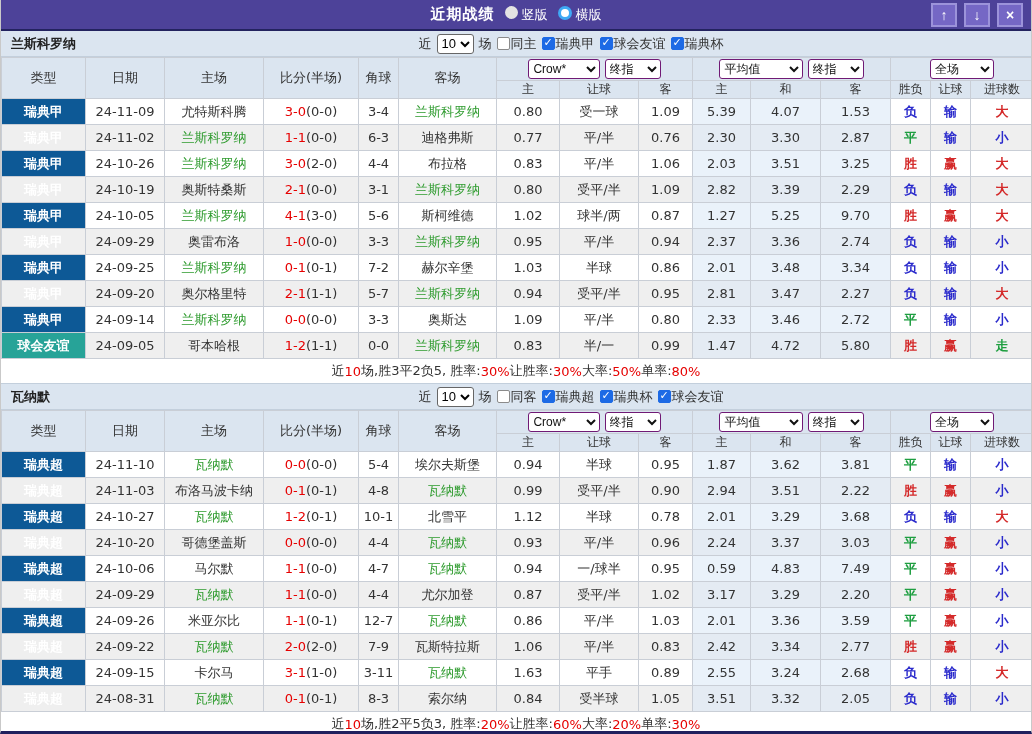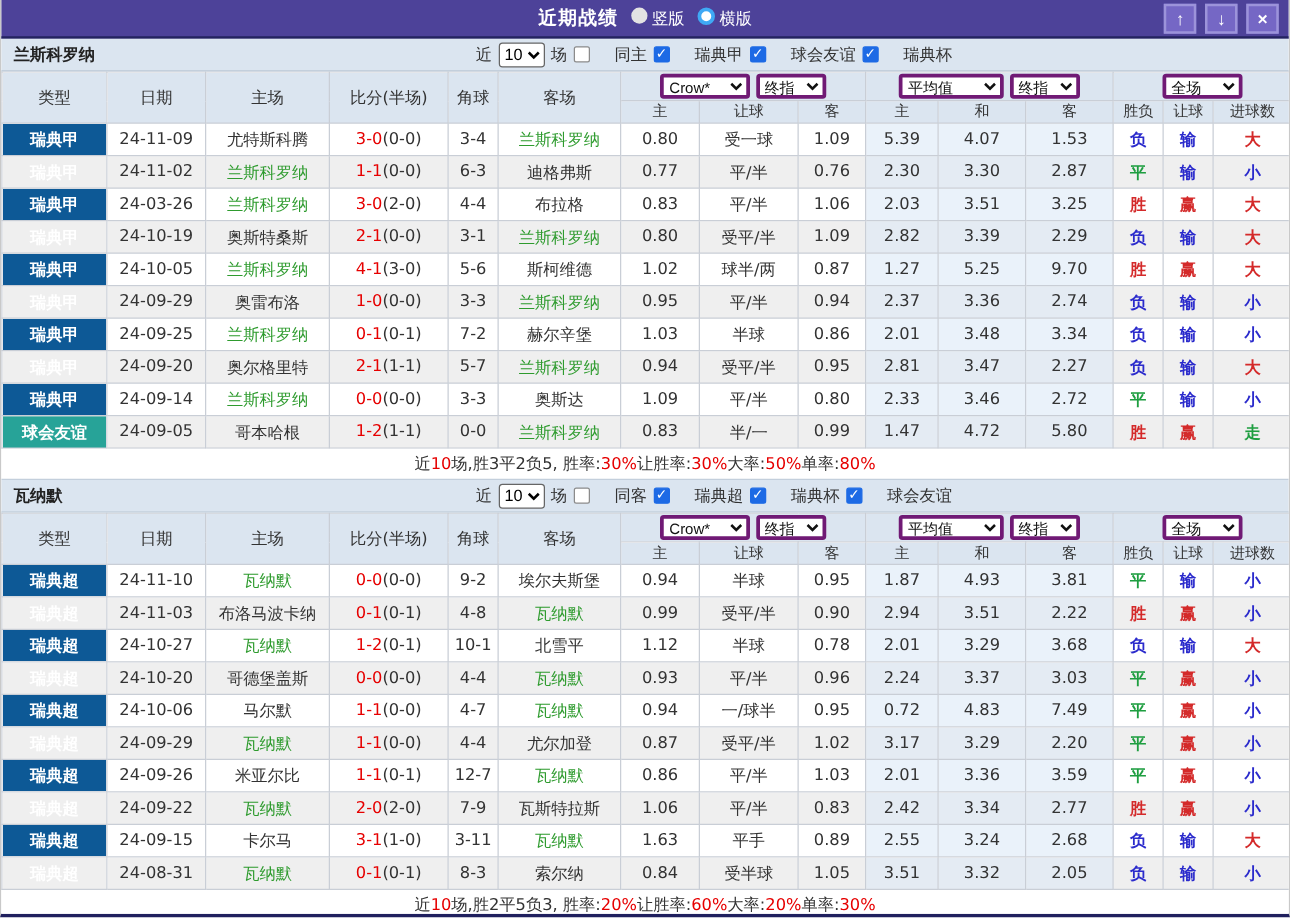--- a/index.html
+++ b/index.html
@@ -13,31 +13,31 @@
   .radio{width:13px;height:13px;border-radius:50%}
   .radio.dot{background:#e3e3e3}
   .radio.ring{width:14px;height:14px;background:#fff;border:3px solid #3fa9f5}
   .tb-buttons{margin-left:auto;display:flex;gap:7px;padding-right:8px;z-index:1}
   .tb-btn{width:26px;height:24px;background:#7567c5;border:2px solid #9c93da;color:#fff;font-weight:bold;font-size:14px;line-height:1;cursor:pointer;display:flex;align-items:center;justify-content:center}
   
   .band{height:26px;background:#dbe5f0;border-bottom:1px solid #c3cfdc;display:flex;align-items:center;position:relative;flex:none}
   .team{position:absolute;left:10px;font-weight:bold;color:#222}
   .filters{margin:0 auto;display:flex;align-items:center;gap:5px;transform:translateX(55px)}
   .filters .sel-count{height:20px;font-size:13px;border:1px solid #666;border-radius:3px;background:#fff}
-  .chk{display:flex;align-items:center;gap:20px;cursor:pointer}
+  .chk{display:flex;align-items:center;gap:1px;cursor:pointer}
   .box{width:13px;height:13px;border:1px solid #8b8b8b;background:#fff;border-radius:2px;position:relative;flex:none}
   .box.on{background:#1d6ae5;border-color:#1d6ae5}
   .box.on::after{content:"✓";position:absolute;left:1px;top:-2px;color:#fff;font-size:11px;font-weight:bold}
   
   table{border-collapse:collapse;table-layout:fixed;width:1032px;flex:none}
   th,td{border:1px solid #c9ced6;text-align:center;overflow:hidden;white-space:nowrap}
   thead th{background:#dbe5f0;font-weight:normal;color:#333}
   tr.h1 th{height:23px}
   tr.h2 th{height:16px;font-size:12px}
-  thead select{font-size:12px;height:20px;border:3px solid #701a75;border-radius:3px;background:#fff;color:#111}
+  thead select{font-size:12px;height:20px;border:1px solid #701a75;border-radius:3px;background:#fff;color:#111}
   .sel-crow{width:72px}.sel-final{width:56px}.sel-avg{width:84px}.sel-scope{width:64px}
   tbody td{height:26px;background:#fff}
   tbody tr:nth-child(even) td{background:#efefef}
   tbody tr:nth-child(odd) td.avg{background:#eaf2fa}
   tbody tr:nth-child(even) td.avg{background:#e4ebf3}
   td.type{background:#0d5996;color:#fff;font-weight:bold}
   td.type.friendly{background:#27a398}
   .green{color:#2e9b2e}
   .ft{color:#e60000}
   td.res{font-weight:bold}
@@ -180,21 +180,21 @@
           <td>0.76</td>
           <td class="avg">2.30</td>
           <td class="avg">3.30</td>
           <td class="avg">2.87</td>
           <td class="res" style="color: rgb(30, 158, 64);">平</td>
           <td class="res" style="color: rgb(43, 43, 204);">输</td>
           <td class="res" style="color: rgb(43, 43, 204);">小</td>
         </tr>
         <tr>
           <td class="type">瑞典甲</td>
-          <td>24-03-26</td>
+          <td>24-10-26</td>
           <td class="green">兰斯科罗纳</td>
           <td><span class="ft">3-0</span><span>(2-0)</span></td>
           <td>4-4</td>
           <td>布拉格</td>
           <td>0.83</td>
           <td>平/半</td>
           <td>1.06</td>
           <td class="avg">2.03</td>
           <td class="avg">3.51</td>
           <td class="avg">3.25</td>
@@ -410,27 +410,27 @@
         <th>让球</th>
         <th>进球数</th>
       </tr>
     </thead>
     <tbody id="tbody-1">
         <tr>
           <td class="type">瑞典超</td>
           <td>24-11-10</td>
           <td class="green">瓦纳默</td>
           <td><span class="ft">0-0</span><span>(0-0)</span></td>
-          <td>9-2</td>
+          <td>5-4</td>
           <td>埃尔夫斯堡</td>
           <td>0.94</td>
           <td>半球</td>
           <td>0.95</td>
           <td class="avg">1.87</td>
-          <td class="avg">4.93</td>
+          <td class="avg">3.62</td>
           <td class="avg">3.81</td>
           <td class="res" style="color: rgb(30, 158, 64);">平</td>
           <td class="res" style="color: rgb(43, 43, 204);">输</td>
           <td class="res" style="color: rgb(43, 43, 204);">小</td>
         </tr>
         <tr>
           <td class="type">瑞典超</td>
           <td>24-11-03</td>
           <td>布洛马波卡纳</td>
           <td><span class="ft">0-1</span><span>(0-1)</span></td>
@@ -483,21 +483,21 @@
         <tr>
           <td class="type">瑞典超</td>
           <td>24-10-06</td>
           <td>马尔默</td>
           <td><span class="ft">1-1</span><span>(0-0)</span></td>
           <td>4-7</td>
           <td class="green">瓦纳默</td>
           <td>0.94</td>
           <td>一/球半</td>
           <td>0.95</td>
-          <td class="avg">0.72</td>
+          <td class="avg">0.59</td>
           <td class="avg">4.83</td>
           <td class="avg">7.49</td>
           <td class="res" style="color: rgb(30, 158, 64);">平</td>
           <td class="res" style="color: rgb(212, 42, 42);">赢</td>
           <td class="res" style="color: rgb(43, 43, 204);">小</td>
         </tr>
         <tr>
           <td class="type">瑞典超</td>
           <td>24-09-29</td>
           <td class="green">瓦纳默</td>

